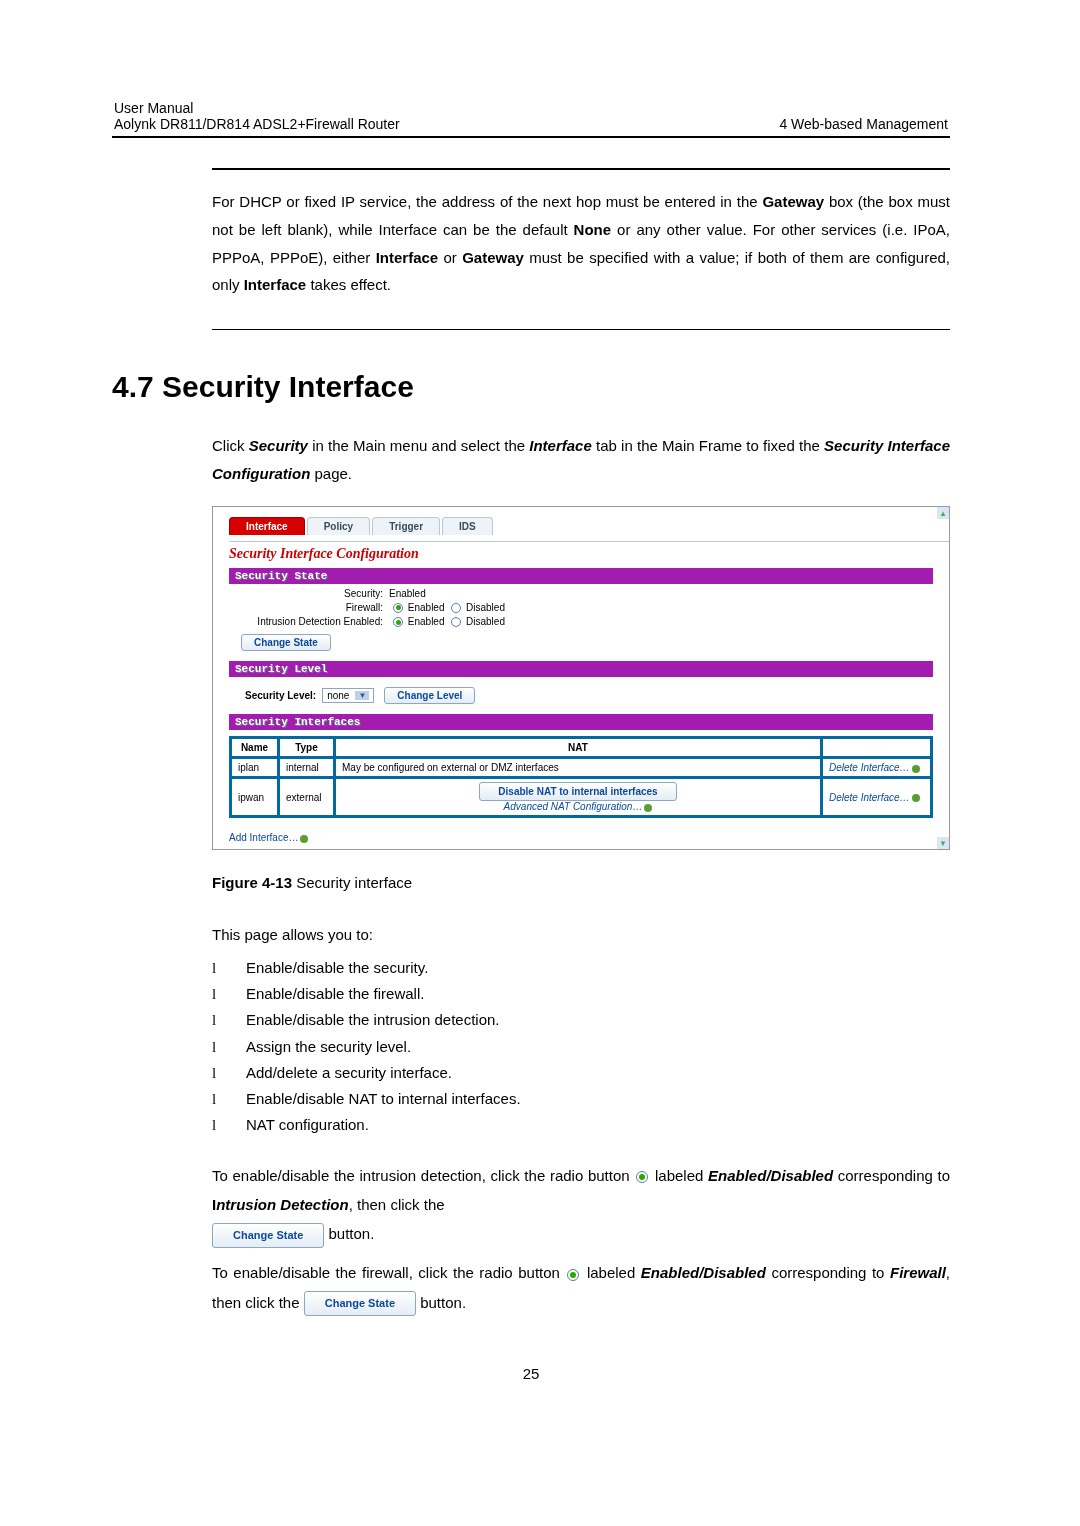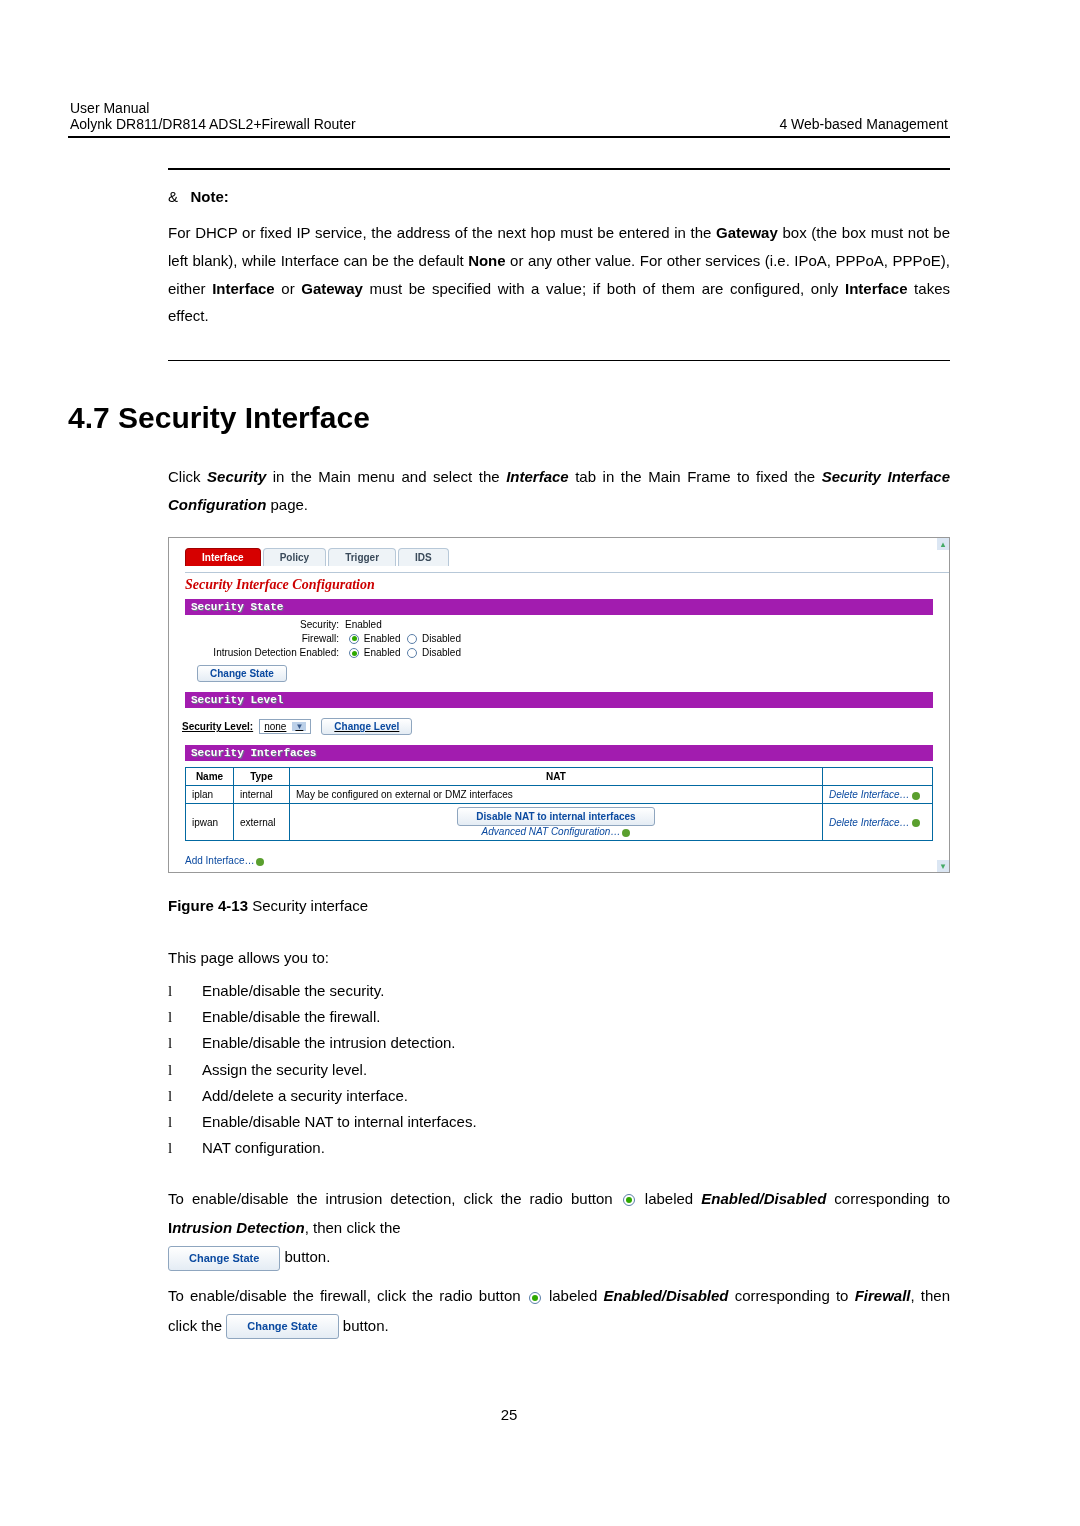--- a/index.html
+++ b/index.html
@@ -5,21 +5,21 @@
   * { margin: 0; padding: 0; box-sizing: border-box; }
   body {
     background: #fff;
     font-family: Arial, Helvetica, sans-serif;
     width: 1080px;
     height: 1526px;
     position: relative;
     color: #000;
   }
   .page {
-    padding: 100px 130px 40px 68px;
+    padding: 100px 130px 40px 112px;
   }
   .header-row {
     font-size: 14px;
     display: flex;
     justify-content: space-between;
     padding: 0 2px 4px 2px;
   }
   .header-underline {
     border-bottom: 2px solid #000;
     margin-bottom: 30px;
@@ -143,21 +143,21 @@
     display: inline-block;
     background: linear-gradient(#fff,#e4ecf4);
     border: 1px solid #8fa6bf;
     border-radius: 3px;
     color: #0b4aa0;
     font-size: 10px;
     font-weight: bold;
     padding: 2px 12px;
     margin: 4px 0 4px 12px;
   }
-  .level-row { margin: 6px 13px; font-size: 10px; display: flex; align-items: center; text-decoration: underline; }
+  .level-row { margin: 6px 32px; font-size: 10px; display: flex; align-items: center; }
   .level-row .lbl { font-weight: bold; margin-right: 6px; }
   .sel-box {
     border: 1px solid #8fa6bf;
     background: #fff;
     padding: 1px 4px;
     display: inline-flex; align-items: center;
     margin-right: 6px;
   }
   .sel-box .arrow {
     background: #bcd0e8;
@@ -166,21 +166,21 @@
     padding: 0 3px;
     font-size: 8px;
   }
   .ifaces-table {
     margin: 6px 16px 4px 16px;
     border-collapse: collapse;
     width: calc(100% - 32px);
     font-size: 10px;
   }
   .ifaces-table th, .ifaces-table td {
-    border: 1px solid #0369a1;
+    border: 3px solid #0369a1;
     padding: 3px 6px;
     text-align: left;
     vertical-align: middle;
   }
   .ifaces-table th { font-weight: bold; text-align: center; }
   .nat-col { text-align: center !important; }
   .link-blue { color: #0b4aa0; white-space: nowrap; font-style: italic; }
   .link-blue .dot {
     display: inline-block;
     width: 8px; height: 8px;
@@ -239,42 +239,38 @@
     background: linear-gradient(#fff,#e4ecf4);
     border: 1px solid #8fa6bf;
     border-radius: 3px;
     color: #0b4aa0;
     font-size: 11px;
     font-weight: bold;
     padding: 1px 20px;
     vertical-align: middle;
   }
   .para-block { font-size: 15px; line-height: 1.95; text-align: justify; margin-bottom: 10px;}
-  .page-num { text-align: center; font-size: 15px; margin-top: 66px; }
+  .page-num { text-align: center; font-size: 15px; margin-top: 48px; }
 </style>
 </head>
 <body>
 
 <div class="page">
 
   <div class="header-row">
     <div>
       <div>User Manual</div>
       <div>Aolynk DR811/DR814 ADSL2+Firewall Router</div>
     </div>
     <div style="align-self:flex-end;">4  Web-based Management</div>
   </div>
   <div class="header-underline"></div>
 
   <div class="indent-block">
     <hr class="hr-thick">
-    <div class="note-line">
-      <span class="note-amp">&amp;</span>&nbsp;&nbsp;
-      <b>Note:</b>
-    </div>
     <div class="body-text">
       <span>For DHCP or fixed IP service, the address of the next hop must be entered in the </span><b>Gateway</b><span> box (the box must not be left blank), while Interface can be the default </span><b>None</b><span> or any other value. For other services (i.e. IPoA, PPPoA, PPPoE), either </span><b>Interface</b><span> or </span><b>Gateway</b><span> must be specified with a value; if both of them are configured, only </span><b>Interface</b><span> takes effect.</span>
     </div>
     <hr class="hr-thin">
   </div>
 
   <h2 class="section-heading">4.7  Security Interface</h2>
 
   <div class="indent-block">
     <div class="body-text">

